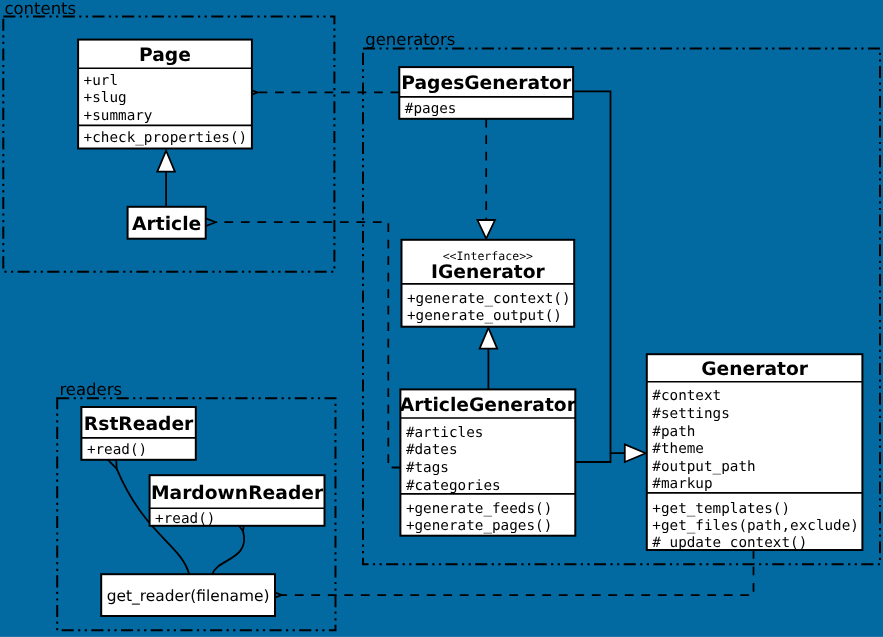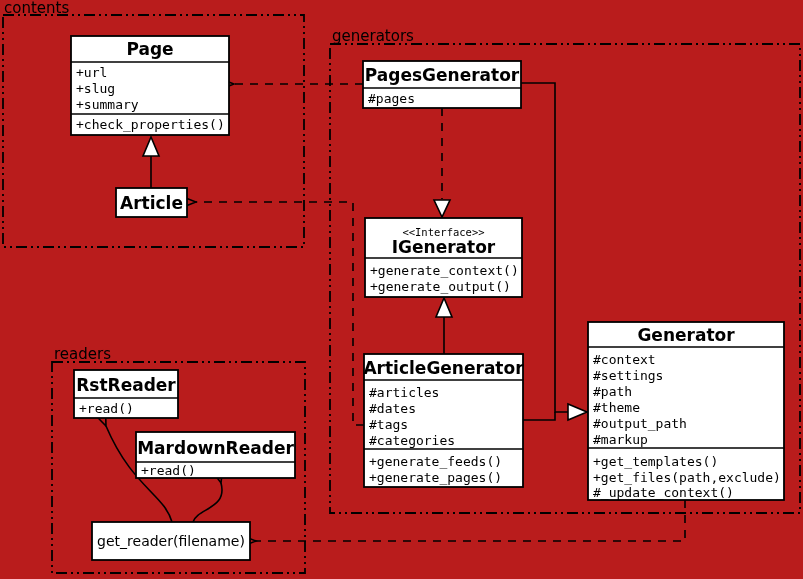--- a/index.html
+++ b/index.html
@@ -1,16 +1,16 @@
 <!DOCTYPE html>
 <html><head>
 <meta charset="utf-8">
 <style>
   html, body { margin: 0; padding: 0; background: #ffffff; }
-  .stage { position: relative; width: 803px; height: 579px; background: #b91c1c; }
+  .stage { position: relative; width: 803px; height: 579px; background: #0369a1; }
   svg text { fill: #000000; }
   .pkg      { fill: none; stroke: #000; stroke-width: 1.8; stroke-dasharray: 11 4 2 4 2 4; }
   .box      { fill: #ffffff; stroke: #000; stroke-width: 1.8; }
   .sep      { stroke: #000; stroke-width: 1.5; }
   .edge     { stroke: #000; stroke-width: 1.6; fill: none; }
   .edashed  { stroke-dasharray: 8 7; }
   .tri      { fill: #ffffff; stroke: #000; stroke-width: 1.6; }
   .cls-name   { font: bold 17px "DejaVu Sans", sans-serif; }
   .member     { font: 13px "DejaVu Sans Mono", monospace; }
   .stereo     { font: 10.5px "DejaVu Sans Mono", monospace; }

